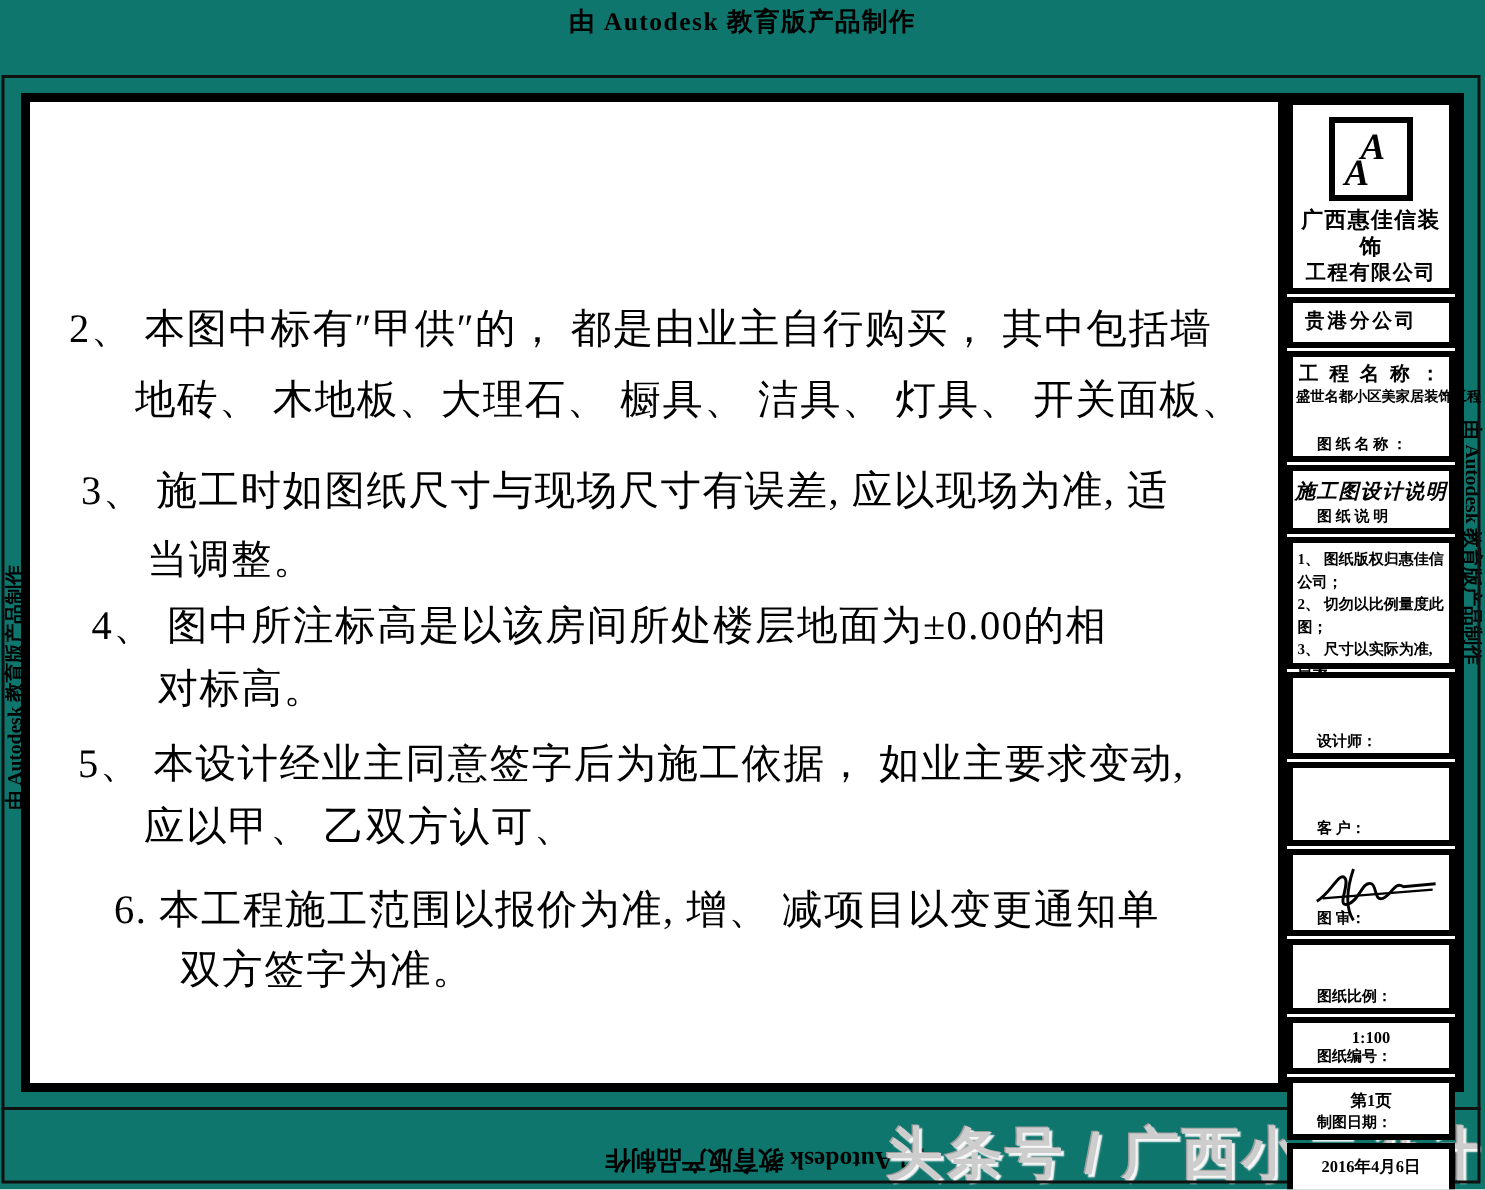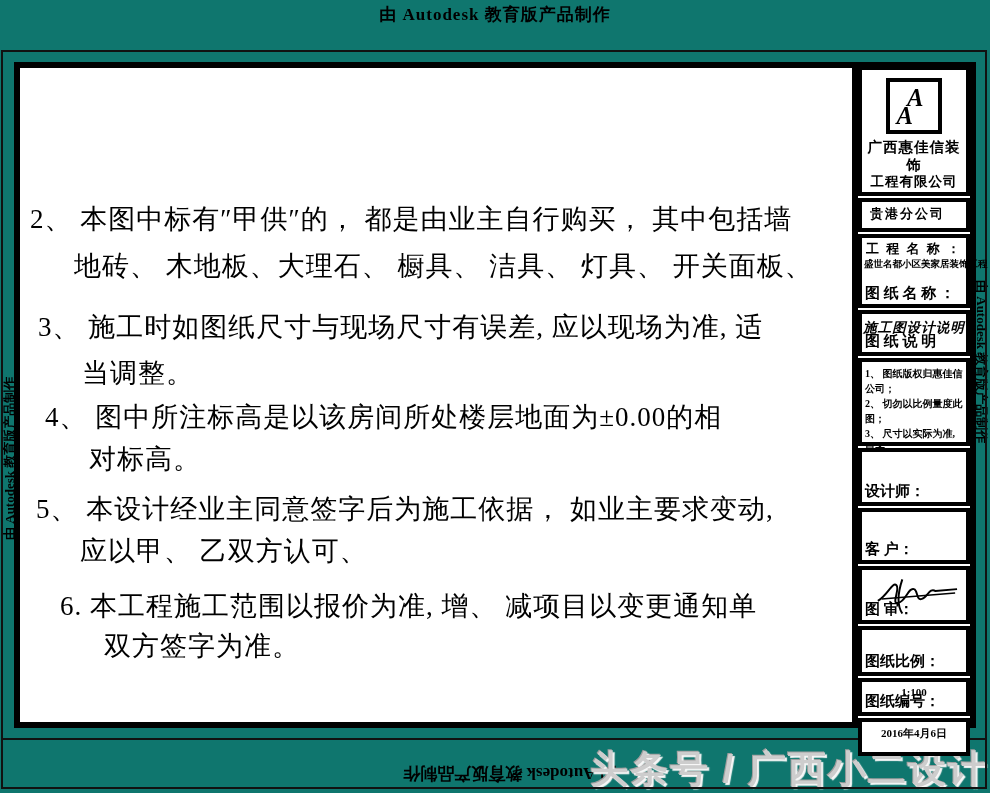--- a/index.html
+++ b/index.html
@@ -21,34 +21,34 @@
           font-size:17px;font-weight:bold;transform:rotate(180deg);}
   .wm-left{position:absolute;left:1px;top:540px;width:300px;height:15px;
           font-size:13px;font-weight:bold;transform:rotate(-90deg);transform-origin:0 0;white-space:nowrap;}
   .wm-right{position:absolute;left:990px;top:280px;width:300px;height:15px;
           font-size:13px;font-weight:bold;transform:rotate(90deg);transform-origin:0 0;white-space:nowrap;}
   .wm-credit{position:absolute;right:2px;top:744px;font-size:38px;font-weight:bold;
           font-family:"Liberation Sans","DejaVu Sans",sans-serif;
           color:#cdcdcd;text-shadow:2px 2px 1px #f7f7f7,-1px -1px 0 #9e9e9e;letter-spacing:2px;}
 
   
-  .note{position:absolute;font-size:27px;letter-spacing:1px;white-space:nowrap;}
+  .note{position:absolute;font-size:27px;letter-spacing:1px;white-space:nowrap;margin-left:16px;}
   .note .l2{padding-left:44px;}
   .n2{left:30px;top:196px;line-height:47px;}
   .n3{left:38px;top:304px;line-height:46px;}
   .n4{left:45px;top:396px;line-height:42px;}
   .n5{left:36px;top:488px;line-height:42px;}
   .n6{left:60px;top:586px;line-height:40px;}
 
   
   .titleblock{position:absolute;left:858px;top:66px;width:112px;height:660px;
               display:flex;flex-direction:column;box-sizing:border-box;}
   .tb-cell{border:4px solid #000;margin-bottom:2px;position:relative;background:#fff;
            box-sizing:border-box;flex:none;}
-  .tb-label{position:absolute;left:3px;bottom:1px;font-size:15px;font-weight:bold;white-space:nowrap;}
+  .tb-label{position:absolute;left:16px;bottom:1px;font-size:10px;font-weight:bold;white-space:nowrap;}
 
   .logo-cell{height:130px;text-align:center;}
   .logo-box{width:56px;height:56px;border:4px solid #000;box-sizing:border-box;
             margin:8px auto 4px auto;display:flex;align-items:center;justify-content:center;}
   .company1{font-size:14.5px;font-weight:bold;letter-spacing:1px;line-height:18px;}
   .company2{font-size:13.5px;font-weight:bold;letter-spacing:1px;line-height:16px;}
 
   .branch-cell{height:34px;}
   .branch-text{font-size:13px;font-weight:bold;letter-spacing:2px;padding:3px 0 0 8px;}
 
@@ -163,19 +163,23 @@
 
     <div class="tb-cell scale-cell">
       <div class="tb-label">图纸比例：</div>
     </div>
 
     <div class="tb-cell value-cell-a">
       <div class="tb-value">1:100</div>
       <div class="tb-label">图纸编号：</div>
     </div>
 
+    <div class="tb-cell value-cell-b">
+      <div class="tb-value">第1页</div>
+      <div class="tb-label">制图日期：</div>
+    </div>
 
     <div class="tb-cell value-cell-c">
       <div class="tb-value">2016年4月6日</div>
     </div>
 
   </div>
 </div>
 
 </body></html>

